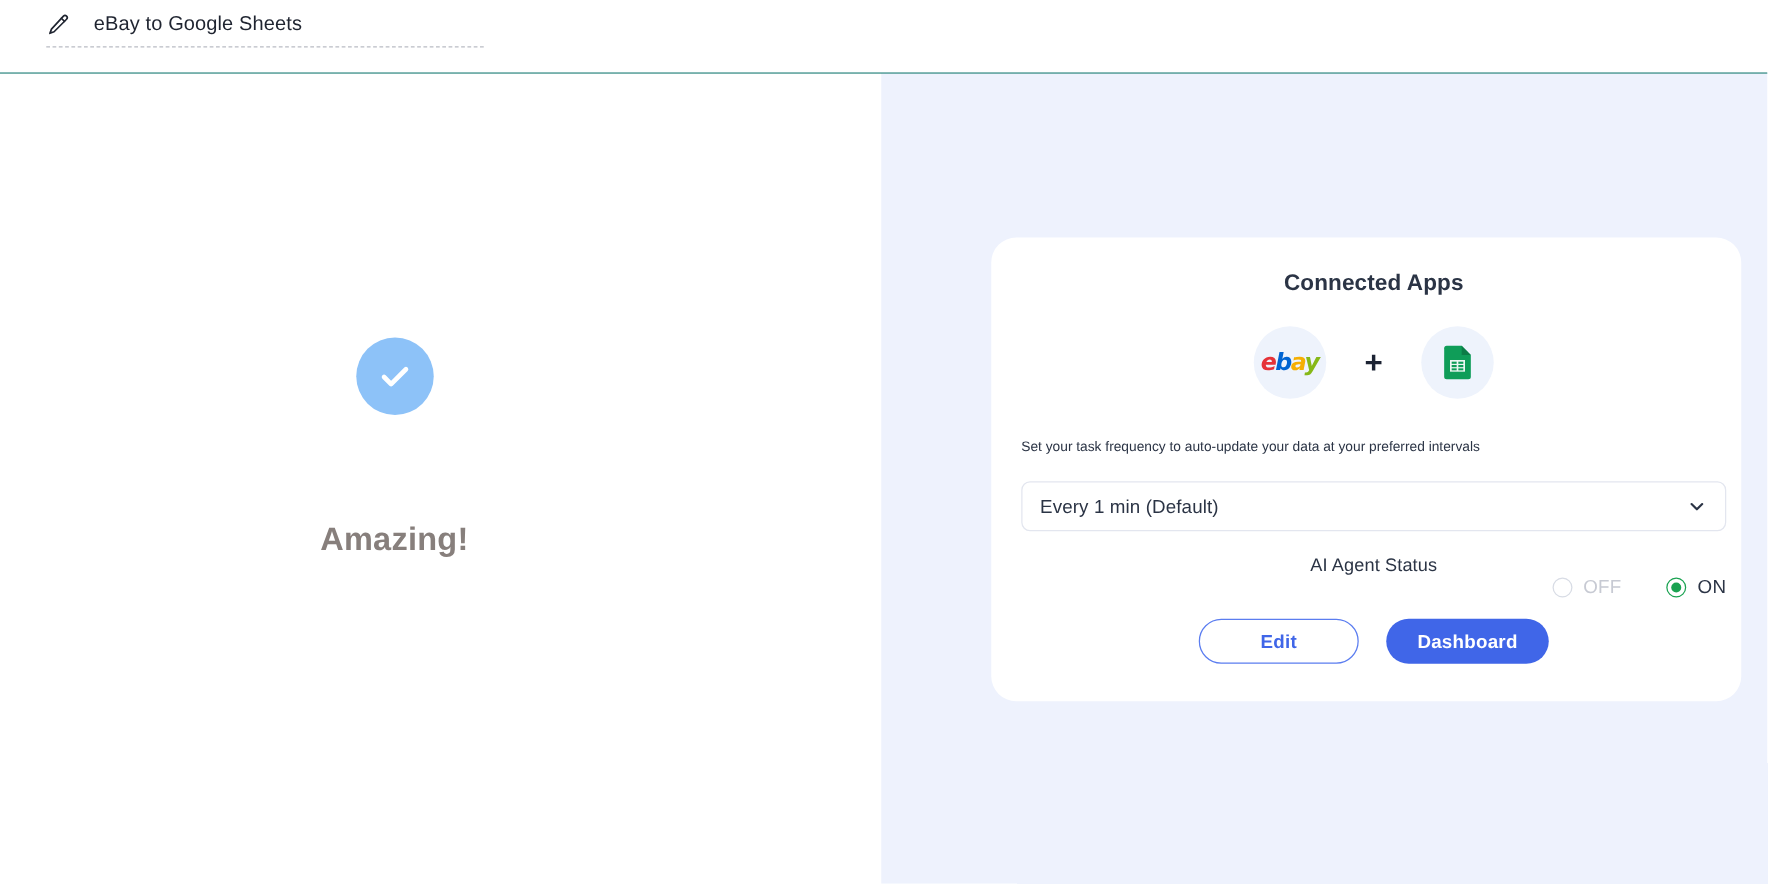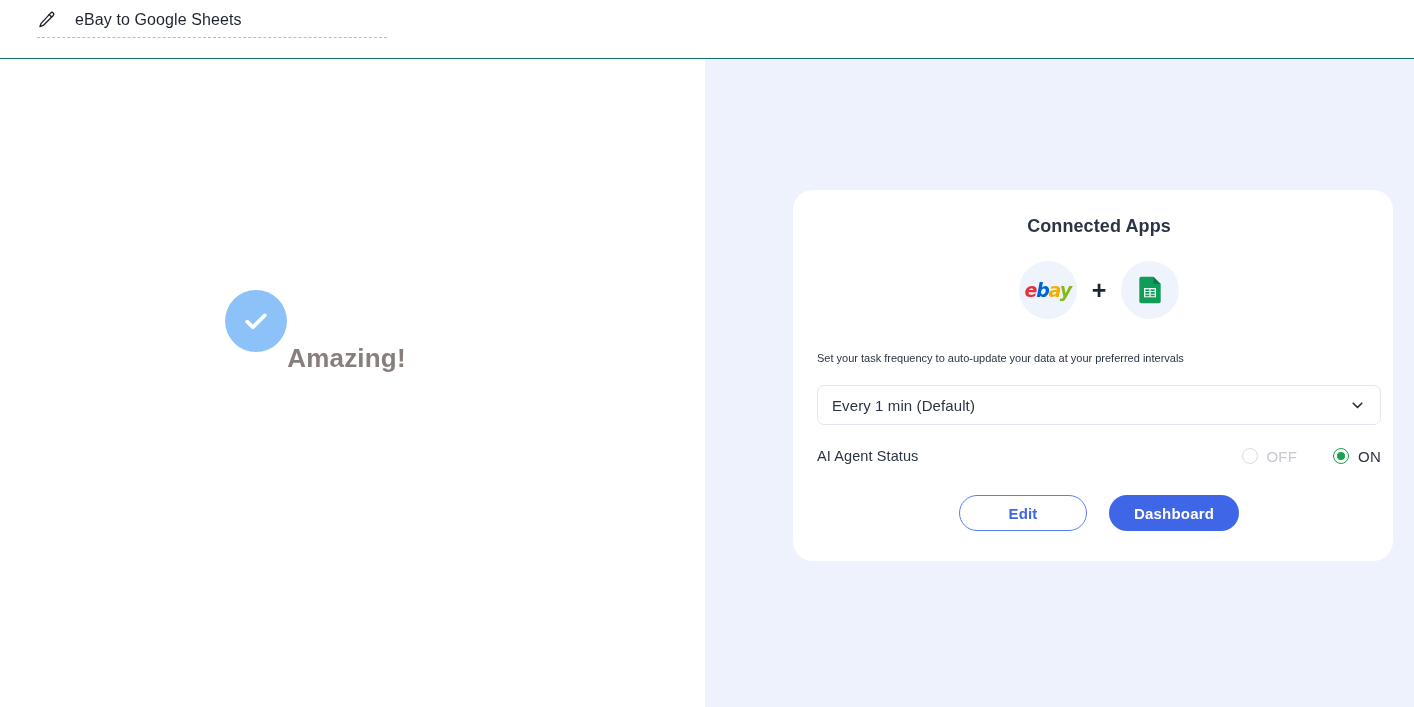--- a/index.html
+++ b/index.html
@@ -68,21 +68,21 @@
     position: relative;
   }
 
   .success-block {
     position: absolute;
     left: 0;
     top: 0;
     width: 631px;
     height: 100%;
     display: flex;
-    flex-direction: row;
+    flex-direction: column;
     align-items: center;
     justify-content: center;
     padding-bottom: 40px;
   }
 
   .check-circle {
     width: 62px;
     height: 62px;
     border-radius: 50%;
     background: #8dc2f8;
@@ -133,21 +133,21 @@
     font-weight: bold;
     color: #2b3445;
     letter-spacing: .1px;
     margin-bottom: 24px;
   }
 
   .apps-row {
     display: flex;
     align-items: center;
     justify-content: center;
-    gap: 15px;
+    gap: 31px;
     margin-bottom: 28px;
   }
 
   .app-badge {
     width: 58px;
     height: 58px;
     border-radius: 50%;
     background: #eef3fc;
     display: flex;
     align-items: center;
@@ -208,20 +208,21 @@
     top: 50%;
     transform: translateY(-50%);
     display: block;
   }
 
   .status-row {
     display: flex;
     align-items: center;
     margin-bottom: 28px;
     height: 22px;
+    flex-direction: column;
   }
 
   .status-label {
     font-size: 14.5px;
     color: #2b3445;
     letter-spacing: .1px;
   }
 
   .radio-group {
     margin-left: auto;

